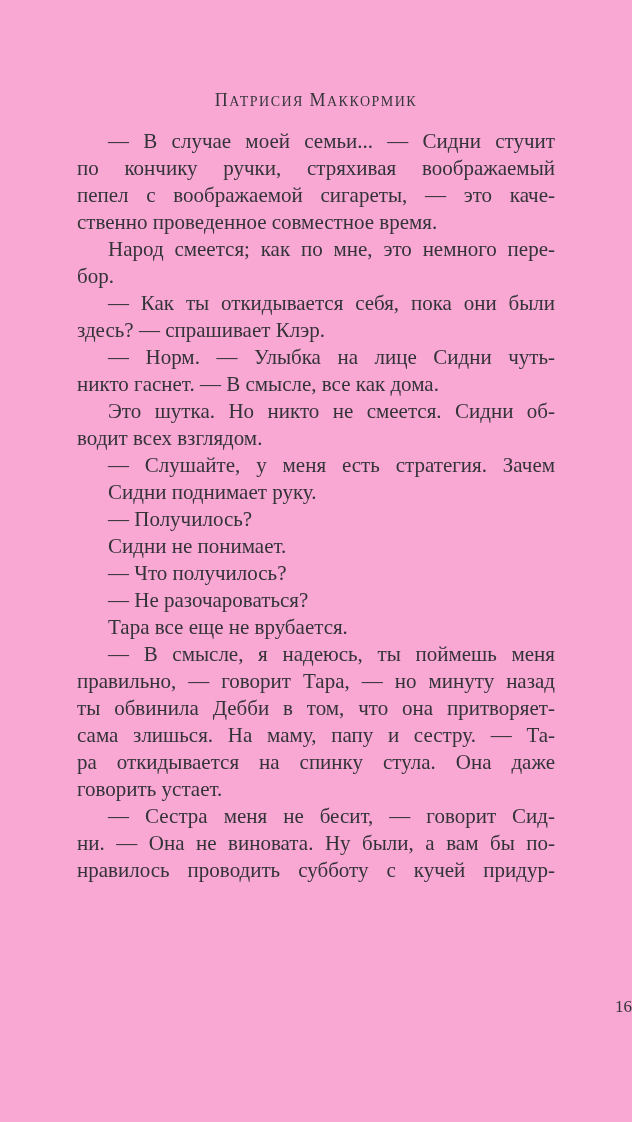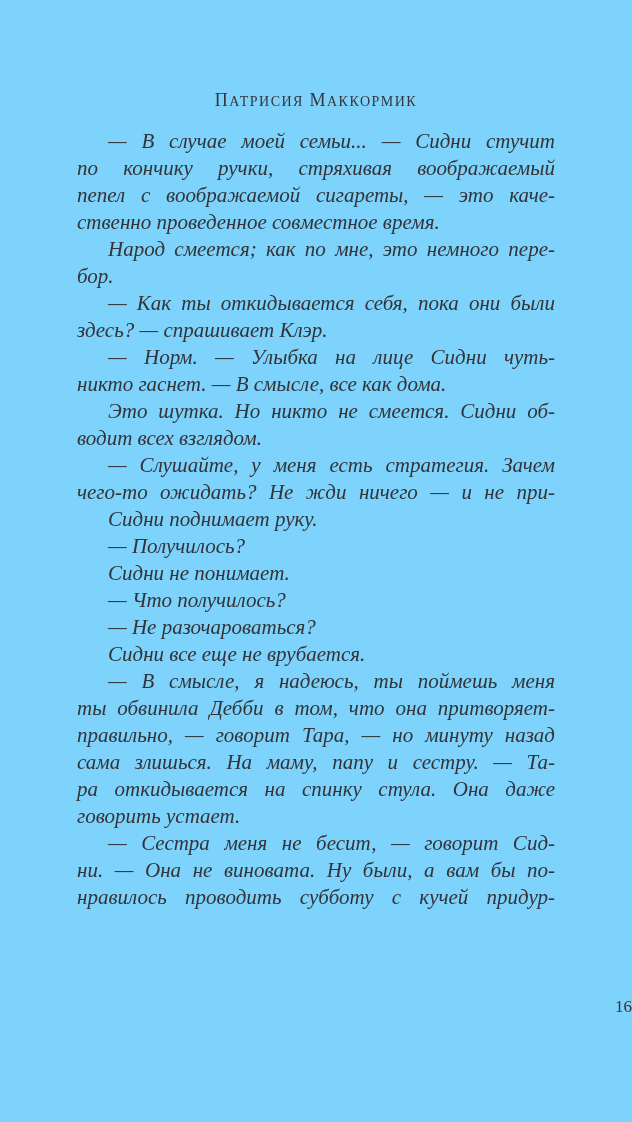--- a/index.html
+++ b/index.html
@@ -4,21 +4,21 @@
 <style>
   html, body { margin: 0; padding: 0; }
   body {
     width: 632px; height: 1122px;
     background: #ffffff;
     font-family: "Liberation Serif", "DejaVu Serif", serif;
   }
   .page {
     position: relative;
     width: 632px; height: 1122px;
-    background: #7dd3fc;
+    background: #f9a8d4;
     overflow: hidden;
     color: #333338;
   }
   .running-header {
     position: absolute;
     top: 90px; left: 0; right: 0;
     text-align: center;
     letter-spacing: 1.5px;
     white-space: nowrap;
     color: #35353a;
@@ -30,21 +30,20 @@
     left: 77px; top: 128px;
     width: 478px;
     font-size: 21px;
     line-height: 27px;
   }
   .line {
     height: 27px;
     text-align: justify;
     text-align-last: justify;
     white-space: normal;
-    font-style: italic;
   }
   .line.first { text-indent: 31px; }
   .line.end { text-align: right; text-align-last: left; }
   .page-number {
     position: absolute;
     top: 997px; left: 0; right: 0;
     text-align: right;
     font-size: 17px;
     color: #333338;
   }
@@ -62,30 +61,29 @@
       <div class="line end">ственно проведенное совместное время.</div>
       <div class="line first">Народ смеется; как по мне, это немного пере-</div>
       <div class="line end">бор.</div>
       <div class="line first">— Как ты откидывается себя, пока они были</div>
       <div class="line end">здесь? — спрашивает Клэр.</div>
       <div class="line first">— Норм. — Улыбка на лице Сидни чуть-</div>
       <div class="line end">никто гаснет. — В смысле, все как дома.</div>
       <div class="line first">Это шутка. Но никто не смеется. Сидни об-</div>
       <div class="line end">водит всех взглядом.</div>
       <div class="line first">— Слушайте, у меня есть стратегия. Зачем</div>
-      <div class="line">чего-то ожидать? Не жди ничего — и не при-</div>
       <div class="line first end">Сидни поднимает руку.</div>
       <div class="line first end">— Получилось?</div>
       <div class="line first end">Сидни не понимает.</div>
       <div class="line first end">— Что получилось?</div>
       <div class="line first end">— Не разочароваться?</div>
-      <div class="line first end">Сидни все еще не врубается.</div>
+      <div class="line first end">Тара все еще не врубается.</div>
       <div class="line first">— В смысле, я надеюсь, ты поймешь меня</div>
+      <div class="line">правильно, — говорит Тара, — но минуту назад</div>
       <div class="line">ты обвинила Дебби в том, что она притворяет-</div>
-      <div class="line">правильно, — говорит Тара, — но минуту назад</div>
       <div class="line">сама злишься. На маму, папу и сестру. — Та-</div>
       <div class="line">ра откидывается на спинку стула. Она даже</div>
       <div class="line end">говорить устает.</div>
       <div class="line first">— Сестра меня не бесит, — говорит Сид-</div>
       <div class="line">ни. — Она не виновата. Ну были, а вам бы по-</div>
       <div class="line">нравилось проводить субботу с кучей придур-</div>
     </div>
 
   <div class="page-number">16</div>
 </div>

